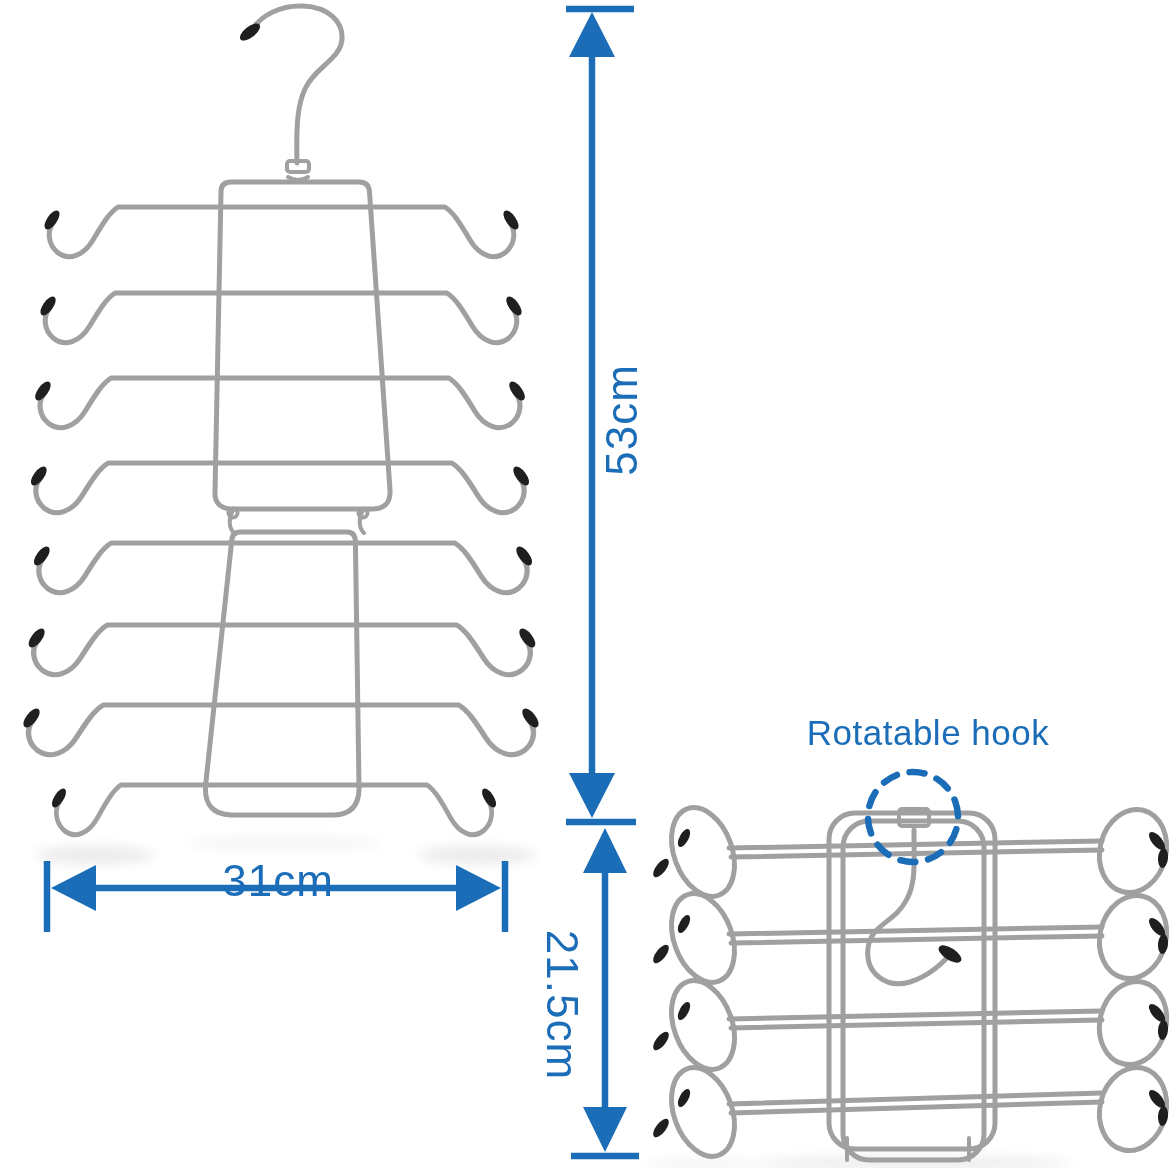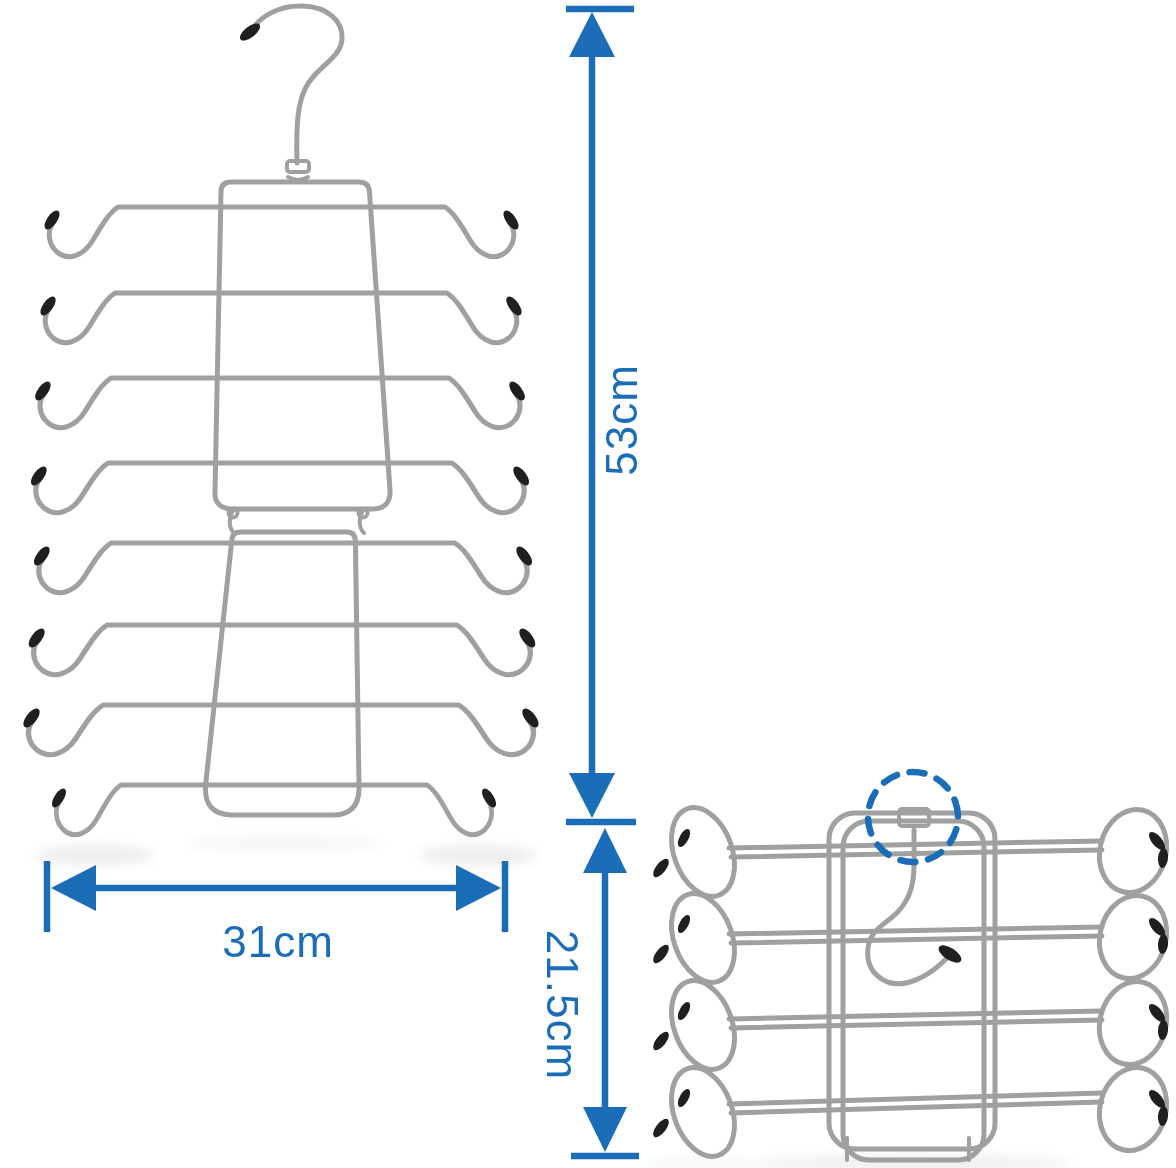--- a/index.html
+++ b/index.html
@@ -151,18 +151,19 @@
       <line class="arrow-line" x1="47" y1="861" x2="47" y2="932"></line>
       <polygon class="arrow-fill" points="51,888 96,865 96,911"></polygon>
       <line class="arrow-line" x1="90" y1="888" x2="462" y2="888"></line>
       <polygon class="arrow-fill" points="501,888 456,865 456,911"></polygon>
       <line class="arrow-line" x1="505" y1="861" x2="505" y2="932"></line>
     </g>
   </svg>
 
   <div class="dim-label rot-ccw" style="left:622px;top:420px;">53cm</div>
 
-  <div class="dim-label" style="left:278px;top:942px;">31cm</div>
+  <div class="dim-label" style="left:278px;top:881px;">31cm</div>
 
   <div class="dim-label rot-cw" style="left:562px;top:1005px;">21.5cm</div>
 
+  <div class="dim-label hook-label" style="left:928px;top:732px;">Rotatable hook</div>
 
 </div>
 
 </body></html>

